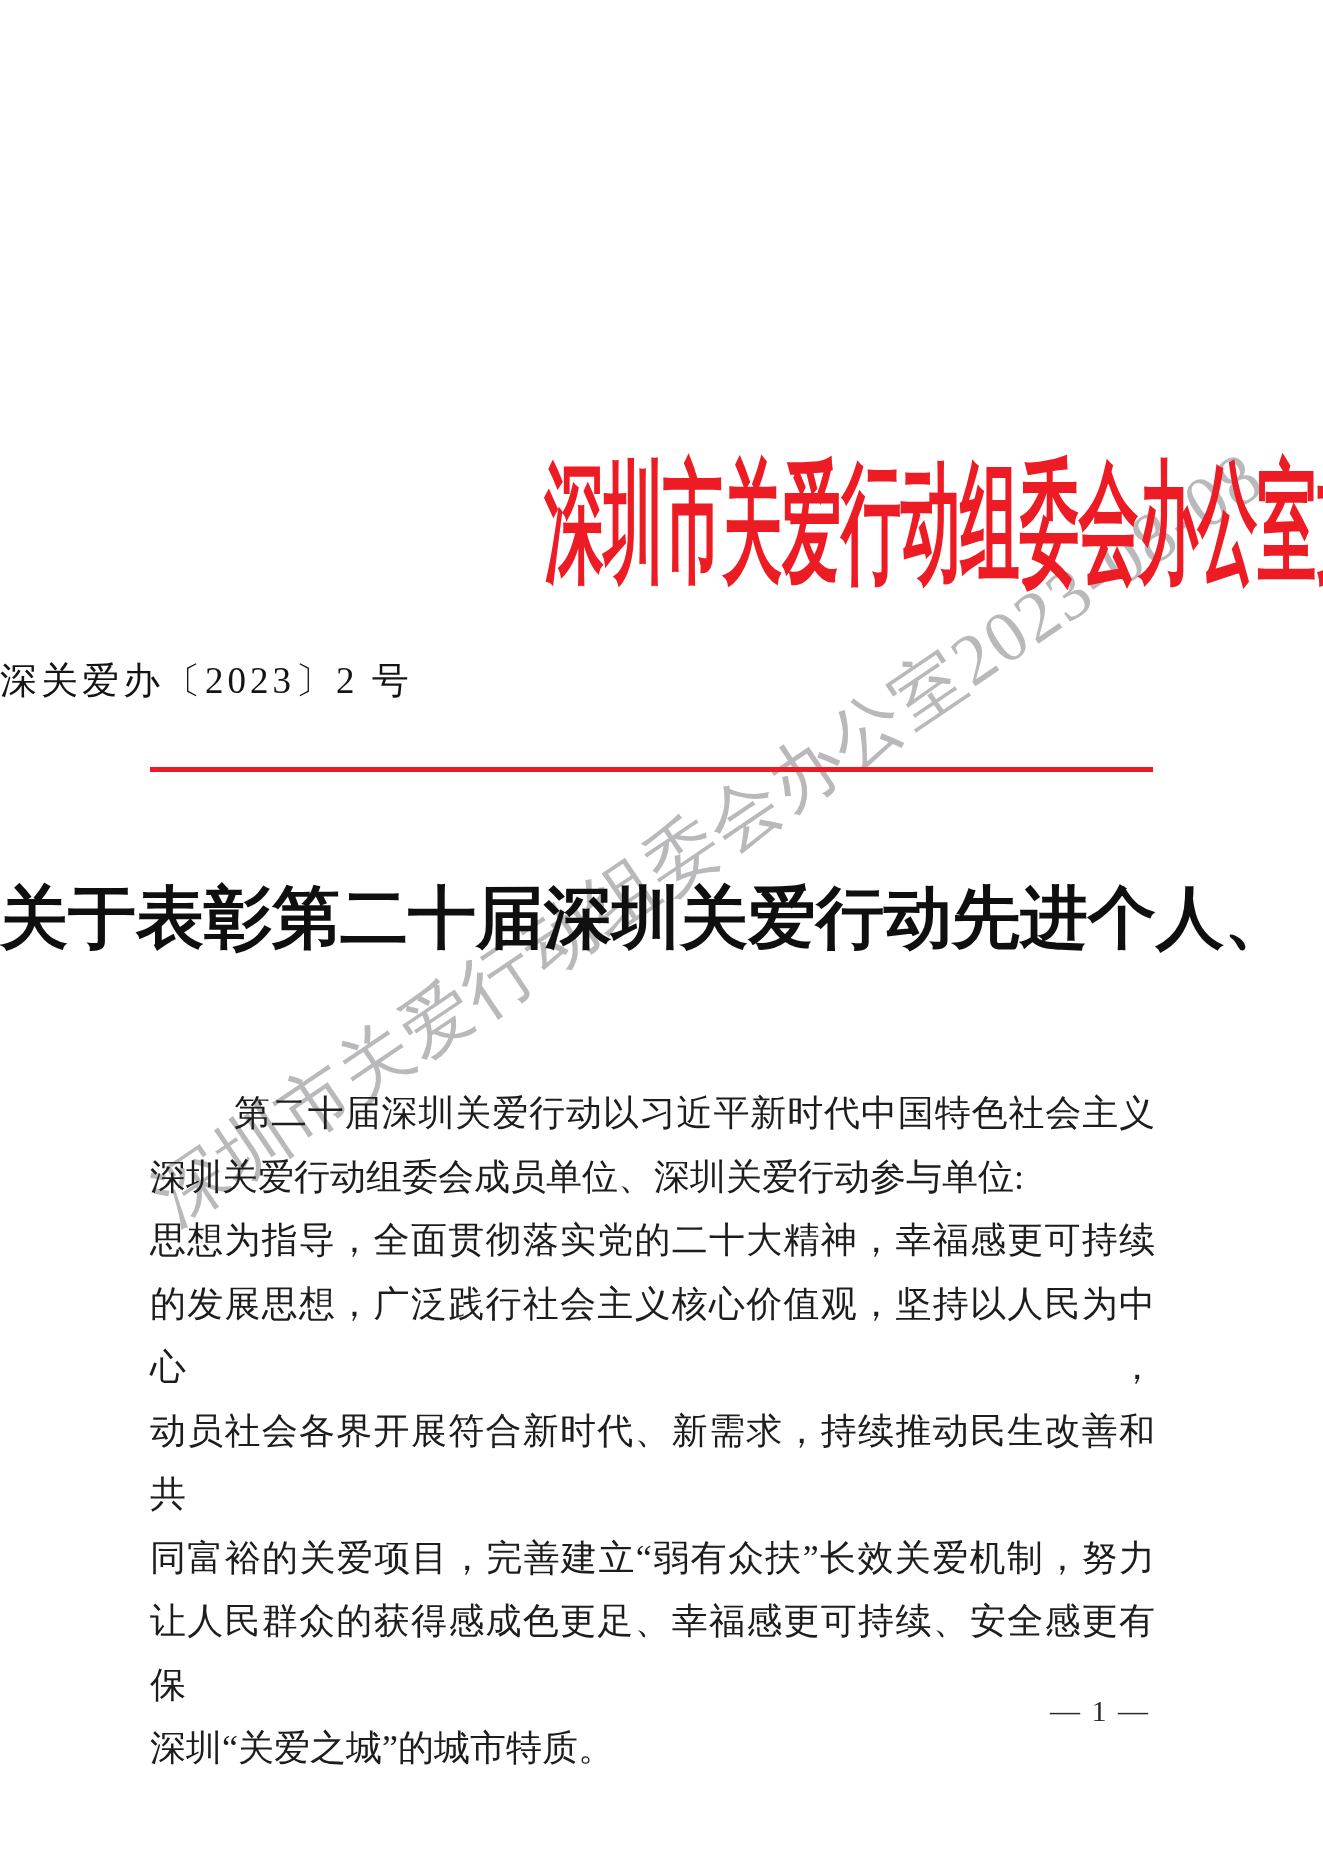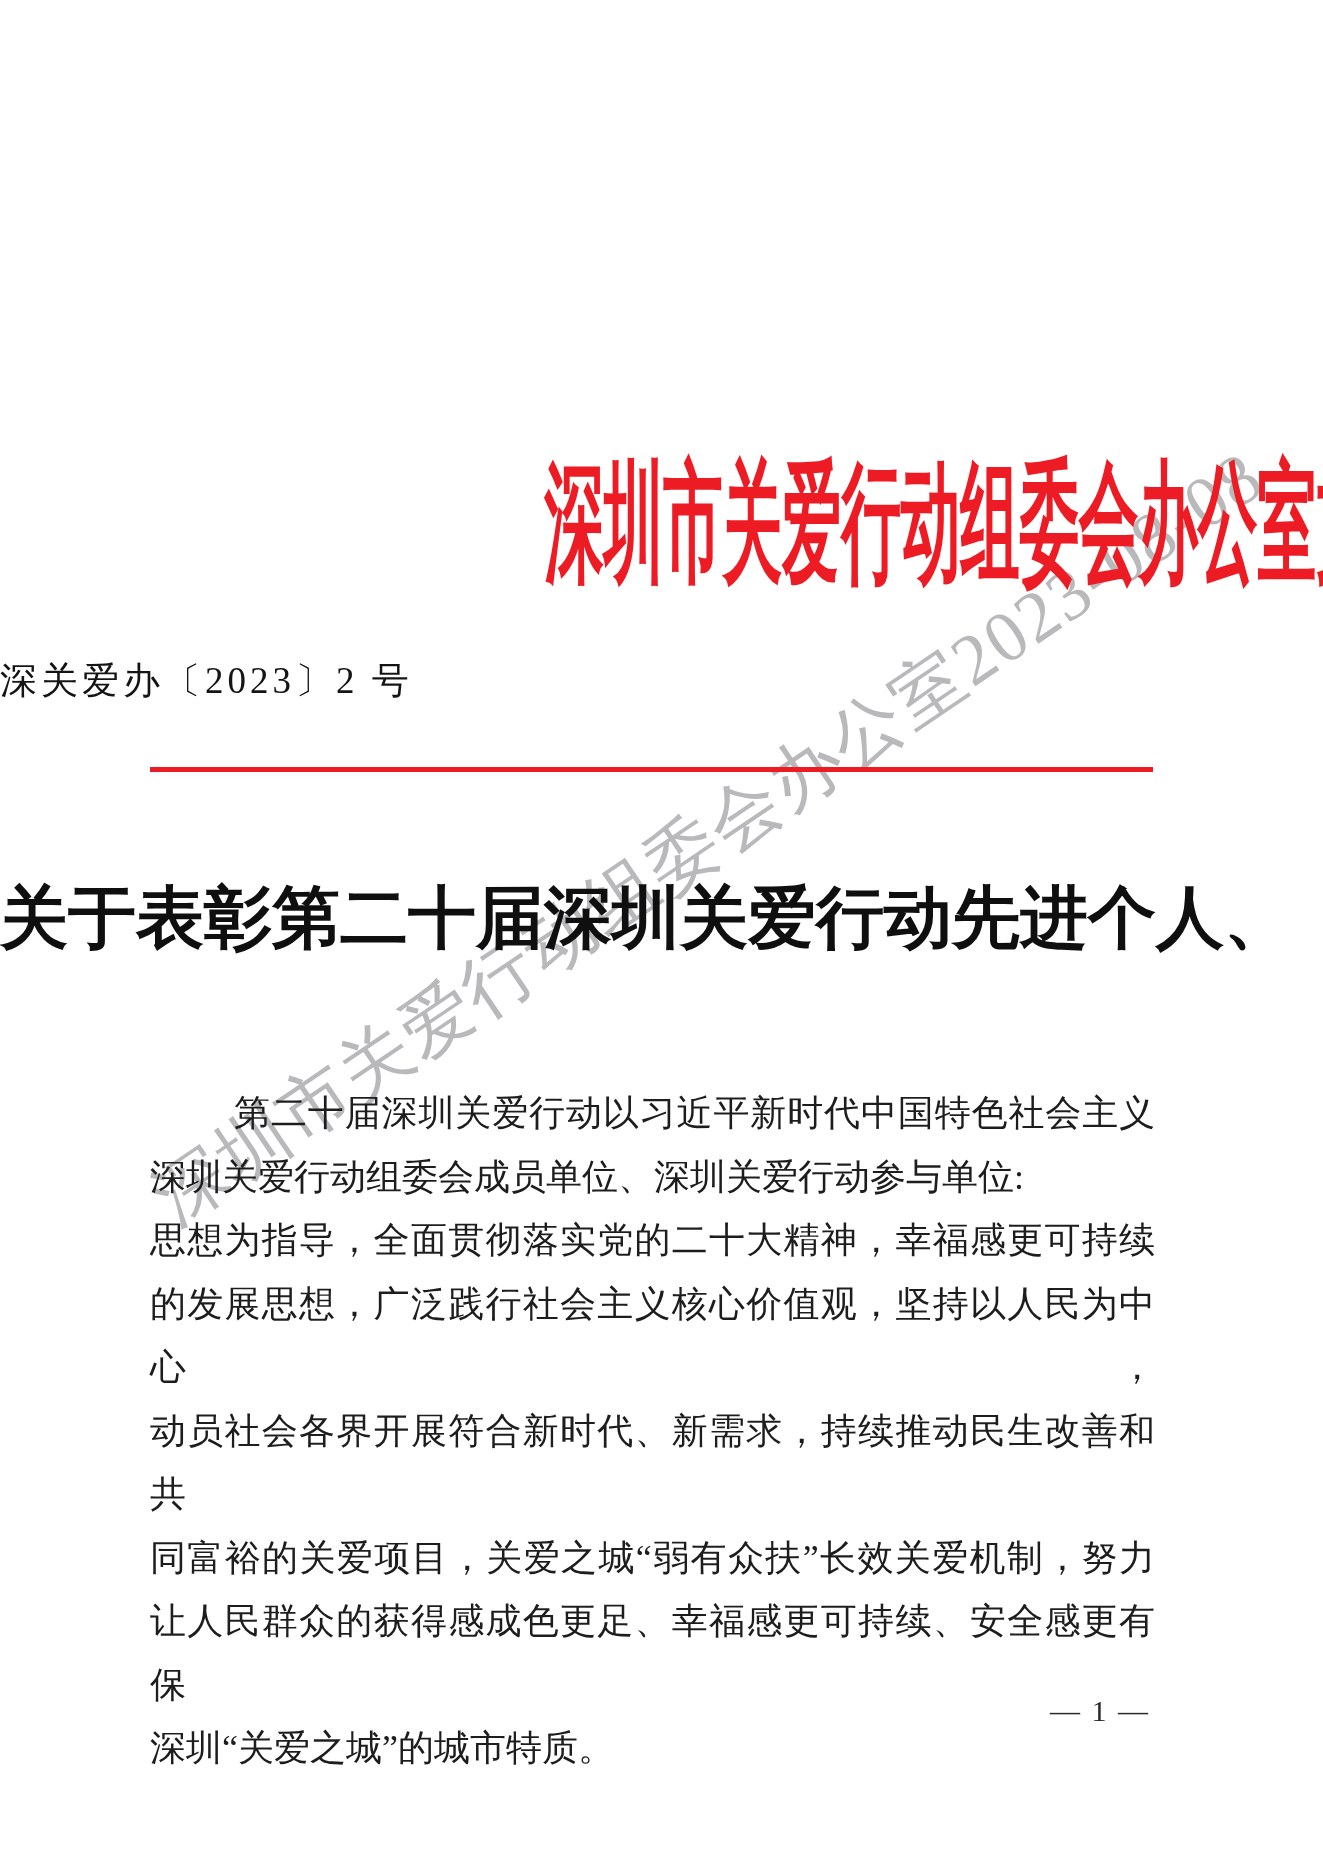--- a/index.html
+++ b/index.html
@@ -60,20 +60,20 @@
   <div class="notice-title">
     <div>关于表彰第二十届深圳关爱行动先进个人、</div>
   </div>
 
   <div class="body-text">
     <div class="line j indent">第二十届深圳关爱行动以习近平新时代中国特色社会主义</div>
     <div class="line">深圳关爱行动组委会成员单位、深圳关爱行动参与单位:</div>
     <div class="line j">思想为指导，全面贯彻落实党的二十大精神，幸福感更可持续</div>
     <div class="line j">的发展思想，广泛践行社会主义核心价值观，坚持以人民为中心，</div>
     <div class="line j">动员社会各界开展符合新时代、新需求，持续推动民生改善和共</div>
-    <div class="line j">同富裕的关爱项目，关爱之城“弱有众扶”长效关爱机制，努力</div>
+    <div class="line j">同富裕的关爱项目，完善建立“弱有众扶”长效关爱机制，努力</div>
     <div class="line j">让人民群众的获得感成色更足、幸福感更可持续、安全感更有保</div>
     <div class="line">深圳“关爱之城”的城市特质。</div>
   </div>
 
   <div class="page-number">— 1 —</div>
 
 </div>
 
 </body></html>

